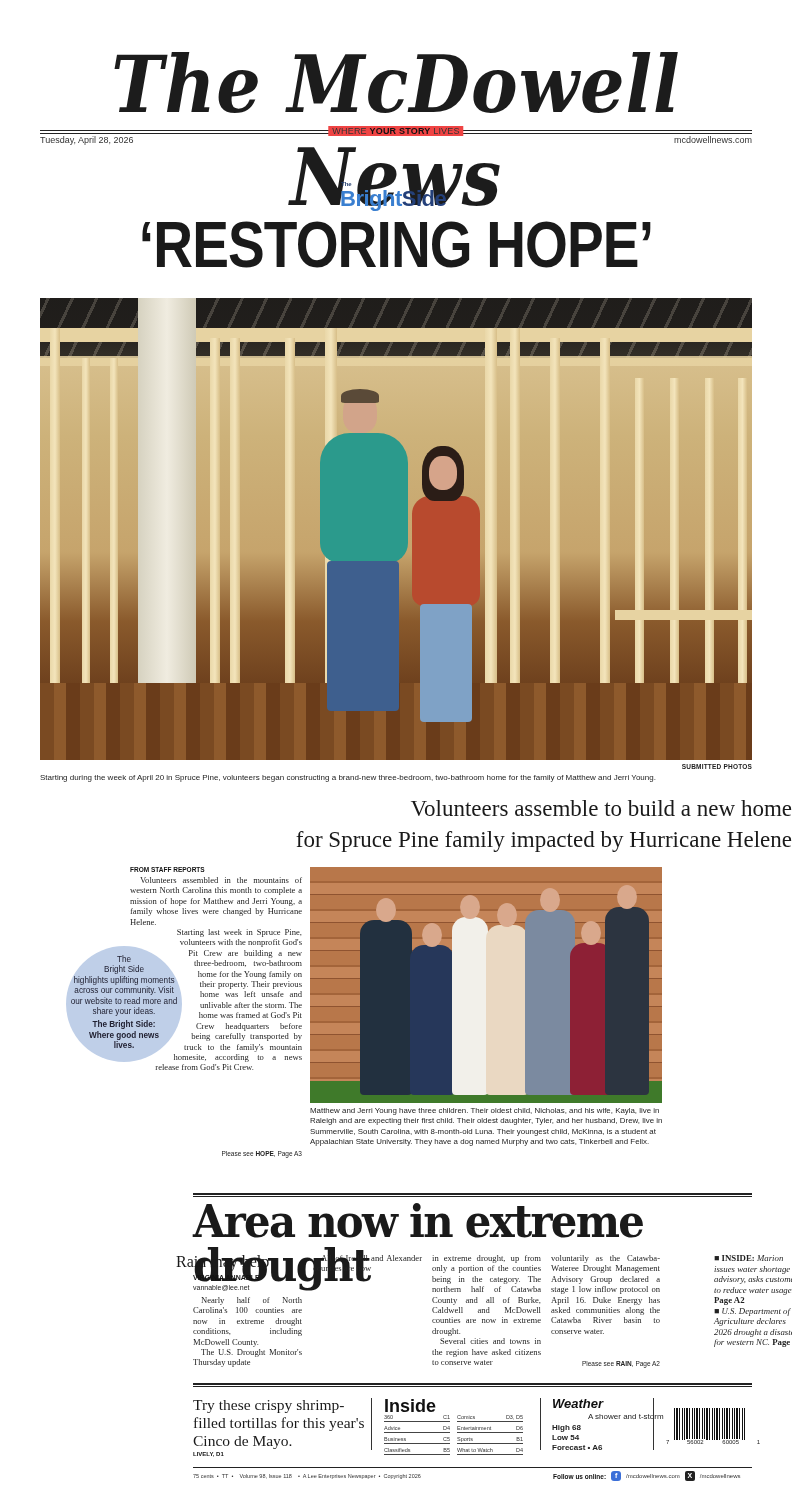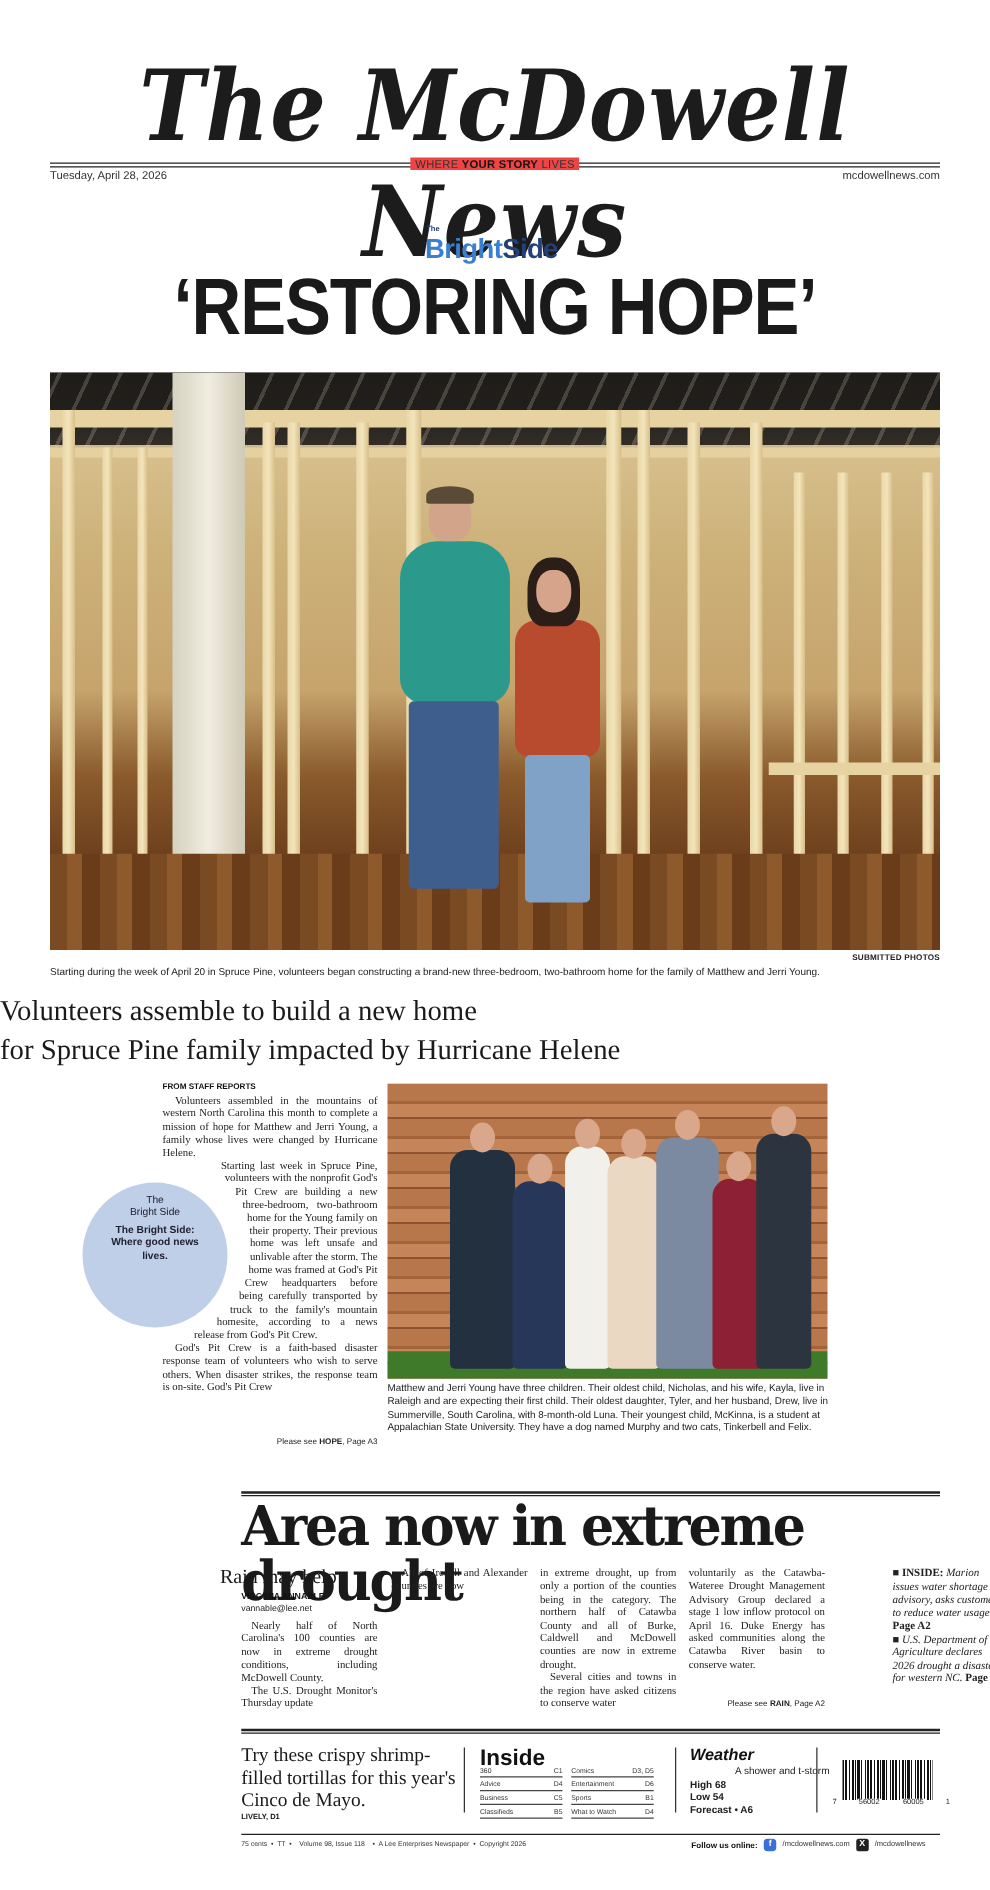--- a/index.html
+++ b/index.html
@@ -59,21 +59,21 @@
   .woman { position: absolute; left: 362px; top: 148px; width: 82px; height: 280px; }
   .woman .hair { position: absolute; left: 20px; top: 0; width: 42px; height: 55px; border-radius: 45% 45% 30% 30%; background: #2b1d17; }
   .woman .face { position: absolute; left: 27px; top: 10px; width: 28px; height: 34px; border-radius: 45%; background: #d6a48a; }
   .woman .top { position: absolute; left: 10px; top: 50px; width: 68px; height: 110px; border-radius: 18px 18px 12px 12px; background: #b84a2e; }
   .woman .jeans { position: absolute; left: 18px; top: 158px; width: 52px; height: 118px; background: #7fa2c6; border-radius: 4px; }
 
   .credit-main { right: 40px; top: 763px; font-family: "Liberation Sans", sans-serif; font-size: 6.5px; font-weight: bold; color: #222; letter-spacing: 0.2px; }
   .cutline-main { left: 40px; top: 773px; width: 720px; font-family: "Liberation Sans", sans-serif; font-size: 8px; color: #222; white-space: nowrap; }
 
   
-  .subhead { left: 0; top: 793px; width: 792px; text-align: left; font-family: "Liberation Serif", serif; font-size: 23px; line-height: 31px; color: #1a1a1a; }
+  .subhead { left: 0; top: 793px; width: 792px; text-align: right; font-family: "Liberation Serif", serif; font-size: 23px; line-height: 31px; color: #1a1a1a; }
 
   
   .byline { left: 130px; top: 866px; font-family: "Liberation Sans", sans-serif; font-size: 6.5px; font-weight: bold; color: #111; }
   .body-text { font-family: "Liberation Serif", serif; font-size: 8.6px; line-height: 10.4px; color: #222; text-align: justify; }
   .story-col { left: 130px; top: 875px; width: 172px; }
   .story-col p { text-indent: 10px; }
   .wrap-circle { float: left; width: 108px; height: 140px; shape-outside: circle(70px at 0px 70px); }
   .bs-circle {
     left: 66px; top: 946px; width: 116px; height: 116px; border-radius: 50%;
     background: #bfcfe8; text-align: center; padding-top: 9px;
@@ -184,25 +184,25 @@
 <div class="abs subhead">
   <div>Volunteers assemble to build a new home</div>
   <div>for Spruce Pine family impacted by Hurricane Helene</div>
 </div>
 
 <div class="abs byline">FROM STAFF REPORTS</div>
 <div class="abs story-col body-text">
   <p>Volunteers assembled in the mountains of western North Carolina this month to complete a mission of hope for Matthew and Jerri Young, a family whose lives were changed by Hurricane Helene.</p>
   <div class="wrap-circle"></div>
   <p>Starting last week in Spruce Pine, volunteers with the nonprofit God's Pit Crew are building a new three-bedroom, two-bathroom home for the Young family on their property. Their previous home was left unsafe and unlivable after the storm. The home was framed at God's Pit Crew headquarters before being carefully transported by truck to the family's mountain homesite, according to a news release from God's Pit Crew.</p>
-  <p>God's Pit Crew is a faith-based disaster response team of volunteers who wish to serve others. When disaster strikes, the response team is on-site. God's Pit Crew</p>
 </div>
 <div class="abs bs-circle">
   <div>The</div>
   <div>Bright Side</div>
+  <div style="padding:0 4px">highlights uplifting moments across our community. Visit our website to read more and share your ideas.</div>
   <div class="em" style="padding:0 18px">The Bright Side: Where good news lives.</div>
 </div>
 <div class="abs see-hope"><span>Please see </span><b>HOPE</b><span>, Page A3</span></div>
 
 <div class="abs photo-family">
   <div class="grass"></div>
   <div class="person" style="left:50px;width:52px;height:175px;background:#22303f"></div>
   <div class="person" style="left:100px;width:44px;height:150px;background:#26375a"></div>
   <div class="person" style="left:142px;width:36px;height:178px;background:#f2f0ea"></div>
   <div class="person" style="left:176px;width:42px;height:170px;background:#ead8c2"></div>

